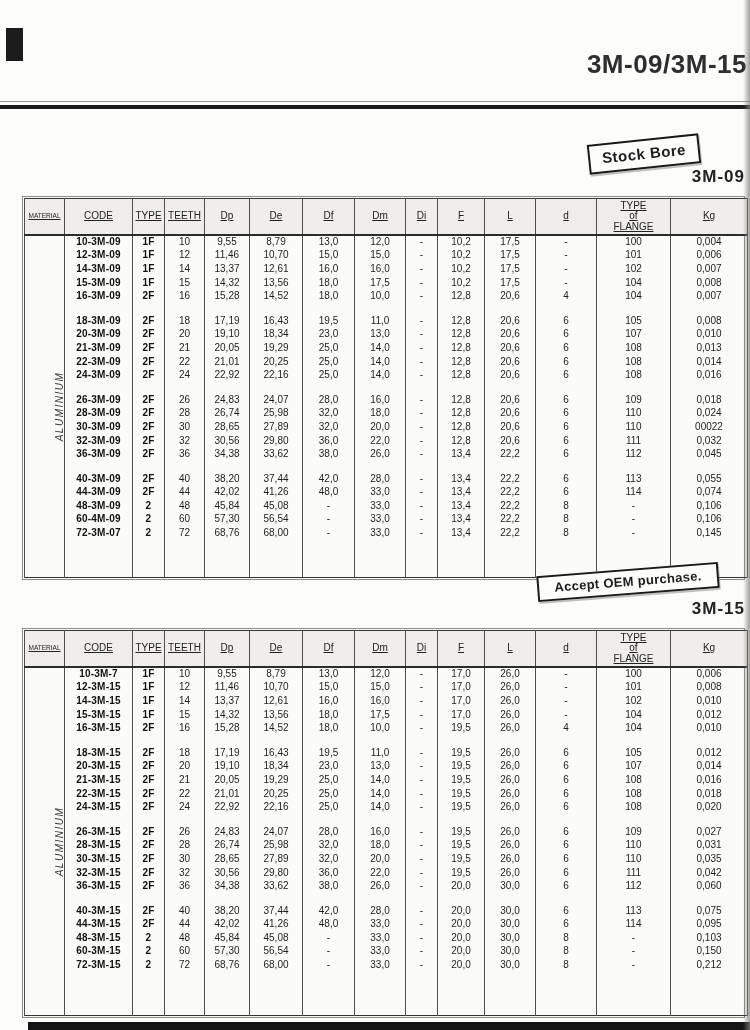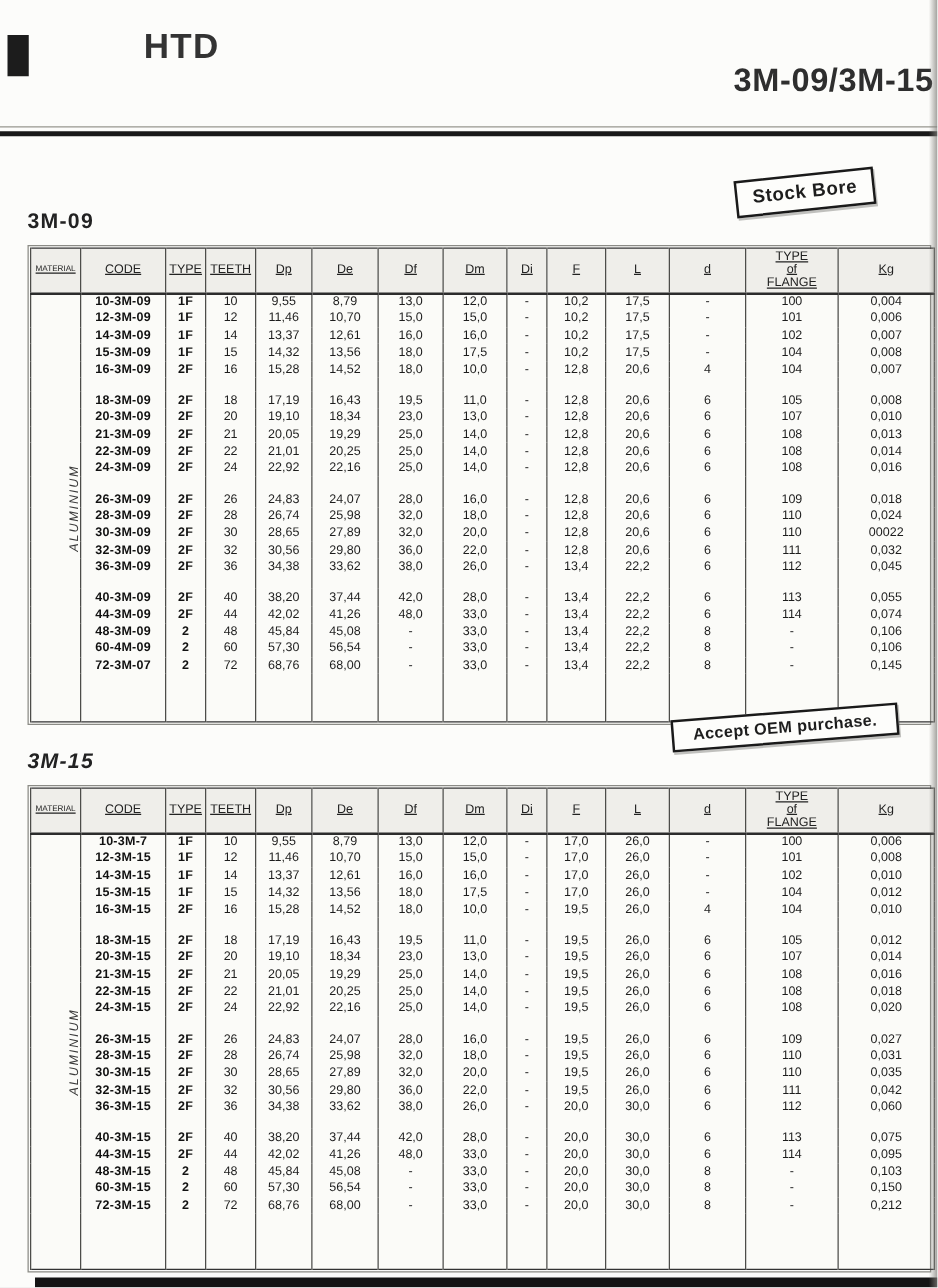--- a/index.html
+++ b/index.html
@@ -20,23 +20,23 @@
   .rule-thin{position:absolute; left:0; top:101px; width:750px; height:1px; background:#97968f;}
   .rule-thick{position:absolute; left:0; top:105px; width:750px; height:4px; background:#191919;}
   
   .badge{position:absolute; border:2px solid #1a1a1a; background:#fdfdfb; text-align:center;
     font-weight:bold; box-shadow:1px 2px 0 rgba(120,120,115,.45);}
   .stock-bore{left:588px; top:139px; width:108px; height:26px; line-height:26px;
     font-size:15px; transform:rotate(-6deg); letter-spacing:0.5px;}
   .oem{left:537px; top:569px; width:178px; height:22px; line-height:22px;
     font-size:13px; transform:rotate(-4.5deg); z-index:6; letter-spacing:0.3px;}
   
-  .tbl-title{position:absolute; left:22px; width:723px; text-align:left;
+  .tbl-title{position:absolute; left:22px; width:723px; text-align:right;
     font-weight:bold; font-size:17px; letter-spacing:1px; color:#222;}
-  #title-0{top:167px;} #title-1{top:599px;font-style:italic;}
+  #title-0{top:167px;} #title-1{top:599px;}
   
   .frame{position:absolute; left:22px; width:723px; border:1px solid #8b8b86;
     padding:1px; background:#fbfbf8; box-sizing:border-box;}
   #frame-0{top:196px; height:384px;}
   #frame-1{top:628px; height:390px;}
   table.spec{border-collapse:collapse; table-layout:fixed; width:100%; height:100%;
     border:1px solid #333; font-size:10px;}
   table.spec th, table.spec td{
     border-left:1px solid #4d4d4a; border-right:1px solid #4d4d4a;
     text-align:center; vertical-align:middle; padding:0; overflow:hidden;}
@@ -54,21 +54,20 @@
     font-style:italic; font-size:10px; letter-spacing:1.5px; color:#3a3a3a;}
 </style>
 </head>
 <body>
 
 <div class="page">
 
   <div class="corner-tab"></div>
 
   <div class="product-title">
-    <div>HTD</div>
   </div>
   <div class="model-range">3M-09/3M-15</div>
 
   <div class="rule-thin"></div>
   <div class="rule-thick"></div>
 
   <div class="badge stock-bore">Stock Bore</div>
 
   <div class="tbl-title" id="title-0">3M-09</div>
   <div class="frame" id="frame-0">

